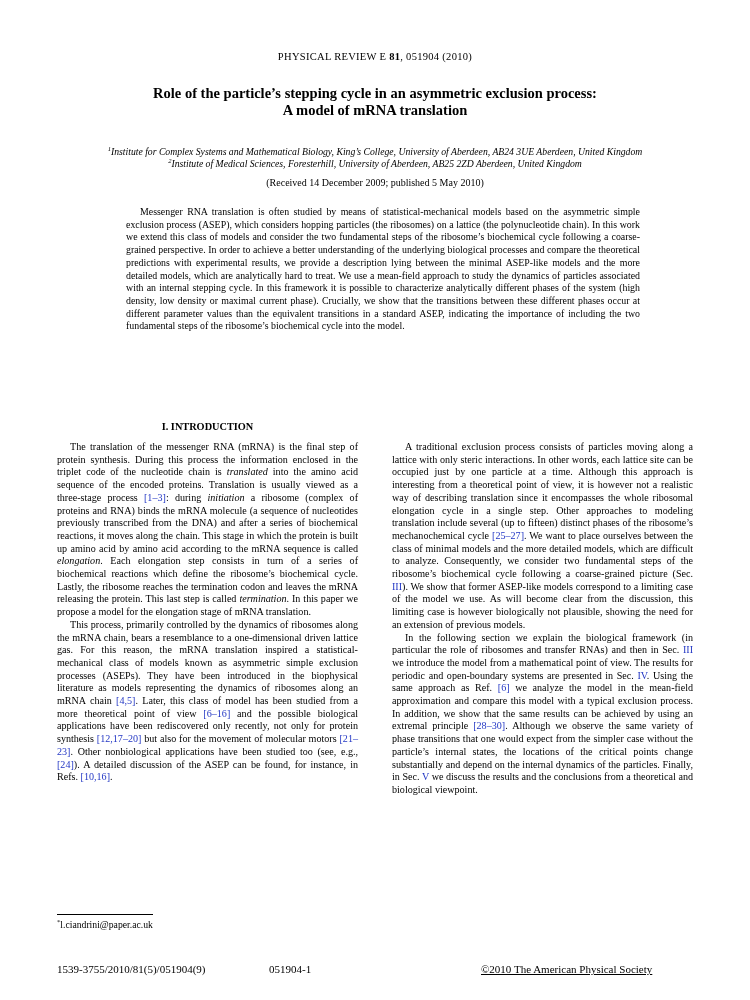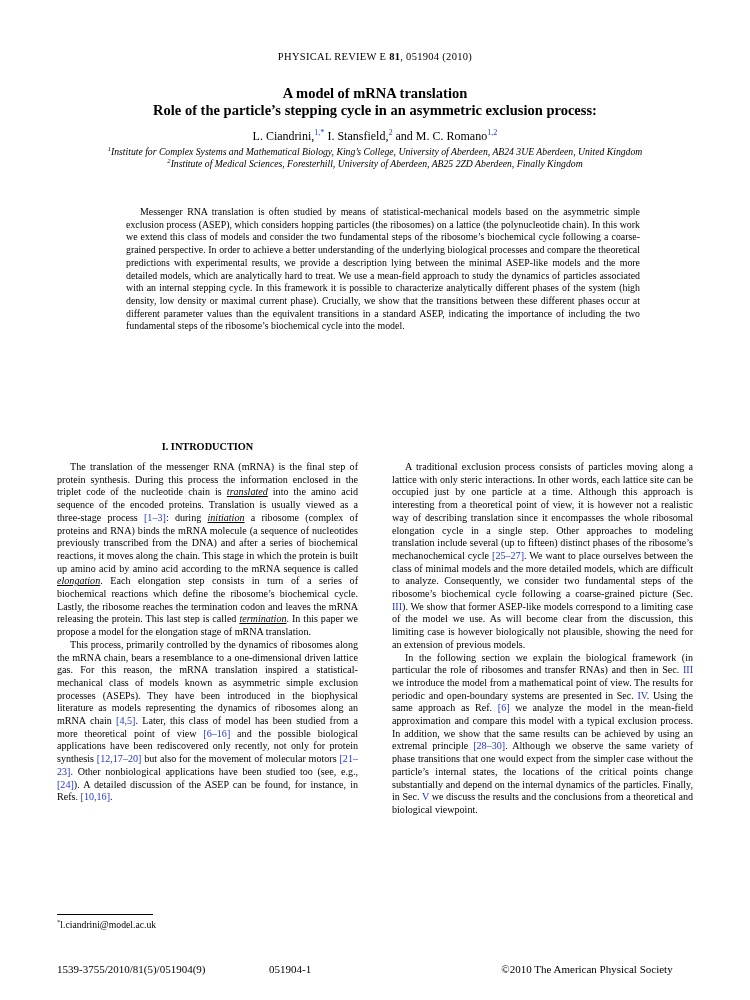--- a/index.html
+++ b/index.html
@@ -38,87 +38,87 @@
     position: absolute; top: 198px; left: 126px; width: 514px;
     font-size: 9.9px; line-height: 12.7px; text-align: justify; text-indent: 14px; margin-top: 8px;
   }
   .doi-pacs-row {
     position: absolute; top: 402px; left: 126px; width: 514px;
     display: flex; justify-content: space-between; font-size: 10px;
   }
   .columns {
     position: absolute; top: 420px; left: 57px; width: 636px;
     display: flex; gap: 34px;
-    font-size: 10.1px; line-height: 12.7px; margin-top: 20px;
+    font-size: 10.1px; line-height: 12.7px;
   }
   .col { width: 309px; text-align: justify; }
   .col-right { padding-top: 21px; }
   .col p { margin: 0; text-indent: 13px; }
   .section-heading {
     text-align: center; font-weight: bold; font-size: 10.3px;
     line-height: 13px; margin: 0 0 8px 0; text-indent: 0;
   }
   .section-heading.mid { margin: 10px 0 7px 0; }
   .seg-a { color: var(--link-color); }
-  .seg-i { font-style: italic; text-decoration: underline; }
+  .seg-i { font-style: italic; }
   .seg-b { font-weight: bold; }
   .seg-sup, .seg-asup { vertical-align: super; font-size: 0.68em; line-height: 0; }
   .seg-asup { color: var(--link-color); }
   .footnote {
     position: absolute; left: 57px; top: 914px; font-size: 9.7px;
   }
   .footnote-rule {
     width: 96px; border-top: 1px solid #000; margin-bottom: 4px; height: 0;
   }
   .footer-row {
     position: absolute; top: 963px; left: 57px; width: 636px;
     display: flex; font-size: 11px;
   }
   .footer-row .f-left  { flex: 1; text-align: left; }
   .footer-row .f-mid   { flex: 1; text-align: left; }
-  .footer-row .f-right { flex: 1; text-align: center; }
+  .footer-row .f-right { flex: 1; text-align: left; text-decoration: underline; }
 </style>
 </head>
 <body>
 
 <div class="page">
 
   <div class="journal-header"><span class="seg-t">PHYSICAL REVIEW E </span><span class="seg-b">81</span><span class="seg-t">, 051904 (2010)</span></div>
 
   <div class="title-block">
+    <div>Role of the particle’s stepping cycle in an asymmetric exclusion process:</div>
     <div>A model of mRNA translation</div>
-    <div>Role of the particle’s stepping cycle in an asymmetric exclusion process:</div>
   </div>
 
-  <div class="authors-line"><span class="seg-t">L. Ciandrini,</span><span class="seg-asup">1,*</span><span class="seg-t"> I. Stansfield,</span><span class="seg-asup">2</span><span class="seg-t"> and M. C. Romano</span><span class="seg-asup">1,2</span></div>
 
   <div class="affiliations">
     <div><span class="seg-sup">1</span><span class="seg-t">Institute for Complex Systems and Mathematical Biology, King’s College, University of Aberdeen, AB24 3UE Aberdeen, United Kingdom</span></div>
-    <div><span class="seg-sup">2</span><span class="seg-t">Institute of Medical Sciences, Foresterhill, University of Aberdeen, AB25 2ZD Aberdeen, Finally Kingdom</span></div>
+    <div><span class="seg-sup">2</span><span class="seg-t">Institute of Medical Sciences, Foresterhill, University of Aberdeen, AB25 2ZD Aberdeen, United Kingdom</span></div>
   </div>
 
+  <div class="received-line">(Received 14 December 2009; published 5 May 2010)</div>
 
   <div class="abstract">Messenger RNA translation is often studied by means of statistical-mechanical models based on the asymmetric simple exclusion process (ASEP), which considers hopping particles (the ribosomes) on a lattice (the polynucleotide chain). In this work we extend this class of models and consider the two fundamental steps of the ribosome’s biochemical cycle following a coarse-grained perspective. In order to achieve a better understanding of the underlying biological processes and compare the theoretical predictions with experimental results, we provide a description lying between the minimal ASEP-like models and the more detailed models, which are analytically hard to treat. We use a mean-field approach to study the dynamics of particles associated with an internal stepping cycle. In this framework it is possible to characterize analytically different phases of the system (high density, low density or maximal current phase). Crucially, we show that the transitions between these different phases occur at different parameter values than the equivalent transitions in a standard ASEP, indicating the importance of including the two fundamental steps of the ribosome’s biochemical cycle into the model.</div>
 
 
   <div class="columns">
     <div class="col col-left">
       <div class="section-heading">I. INTRODUCTION</div>
       <p><span class="seg-t">The translation of the messenger RNA (mRNA) is the final step of protein synthesis. During this process the information enclosed in the triplet code of the nucleotide chain is </span><span class="seg-i">translated</span><span class="seg-t"> into the amino acid sequence of the encoded proteins. Translation is usually viewed as a three-stage process </span><span class="seg-a">[1–3]</span><span class="seg-t">: during </span><span class="seg-i">initiation</span><span class="seg-t"> a ribosome (complex of proteins and RNA) binds the mRNA molecule (a sequence of nucleotides previously transcribed from the DNA) and after a series of biochemical reactions, it moves along the chain. This stage in which the protein is built up amino acid by amino acid according to the mRNA sequence is called </span><span class="seg-i">elongation</span><span class="seg-t">. Each elongation step consists in turn of a series of biochemical reactions which define the ribosome’s biochemical cycle. Lastly, the ribosome reaches the termination codon and leaves the mRNA releasing the protein. This last step is called </span><span class="seg-i">termination</span><span class="seg-t">. In this paper we propose a model for the elongation stage of mRNA translation.</span></p>
       <p><span class="seg-t">This process, primarily controlled by the dynamics of ribosomes along the mRNA chain, bears a resemblance to a one-dimensional driven lattice gas. For this reason, the mRNA translation inspired a statistical-mechanical class of models known as asymmetric simple exclusion processes (ASEPs). They have been introduced in the biophysical literature as models representing the dynamics of ribosomes along an mRNA chain </span><span class="seg-a">[4,5]</span><span class="seg-t">. Later, this class of model has been studied from a more theoretical point of view </span><span class="seg-a">[6–16]</span><span class="seg-t"> and the possible biological applications have been rediscovered only recently, not only for protein synthesis </span><span class="seg-a">[12,17–20]</span><span class="seg-t"> but also for the movement of molecular motors </span><span class="seg-a">[21–23]</span><span class="seg-t">. Other nonbiological applications have been studied too (see, e.g., </span><span class="seg-a">[24]</span><span class="seg-t">). A detailed discussion of the ASEP can be found, for instance, in Refs. </span><span class="seg-a">[10,16]</span><span class="seg-t">.</span></p>
     </div>
     <div class="col col-right">
       <p><span class="seg-t">A traditional exclusion process consists of particles moving along a lattice with only steric interactions. In other words, each lattice site can be occupied just by one particle at a time. Although this approach is interesting from a theoretical point of view, it is however not a realistic way of describing translation since it encompasses the whole ribosomal elongation cycle in a single step. Other approaches to modeling translation include several (up to fifteen) distinct phases of the ribosome’s mechanochemical cycle </span><span class="seg-a">[25–27]</span><span class="seg-t">. We want to place ourselves between the class of minimal models and the more detailed models, which are difficult to analyze. Consequently, we consider two fundamental steps of the ribosome’s biochemical cycle following a coarse-grained picture (Sec. </span><span class="seg-a">III</span><span class="seg-t">). We show that former ASEP-like models correspond to a limiting case of the model we use. As will become clear from the discussion, this limiting case is however biologically not plausible, showing the need for an extension of previous models.</span></p>
       <p><span class="seg-t">In the following section we explain the biological framework (in particular the role of ribosomes and transfer RNAs) and then in Sec. </span><span class="seg-a">III</span><span class="seg-t"> we introduce the model from a mathematical point of view. The results for periodic and open-boundary systems are presented in Sec. </span><span class="seg-a">IV</span><span class="seg-t">. Using the same approach as Ref. </span><span class="seg-a">[6]</span><span class="seg-t"> we analyze the model in the mean-field approximation and compare this model with a typical exclusion process. In addition, we show that the same results can be achieved by using an extremal principle </span><span class="seg-a">[28–30]</span><span class="seg-t">. Although we observe the same variety of phase transitions that one would expect from the simpler case without the particle’s internal states, the locations of the critical points change substantially and depend on the internal dynamics of the particles. Finally, in Sec. </span><span class="seg-a">V</span><span class="seg-t"> we discuss the results and the conclusions from a theoretical and biological viewpoint.</span></p>
     </div>
   </div>
 
   <div class="footnote">
     <div class="footnote-rule"></div>
-    <div><span class="seg-sup">*</span><span class="seg-t">l.ciandrini@model.ac.uk</span></div>
+    <div><span class="seg-sup">*</span><span class="seg-t">l.ciandrini@paper.ac.uk</span></div>
   </div>
 
   <div class="footer-row">
     <span class="f-left">1539-3755/2010/81(5)/051904(9)</span>
     <span class="f-mid">051904-1</span>
     <span class="f-right">©2010 The American Physical Society</span>
   </div>
 
 </div>
 

